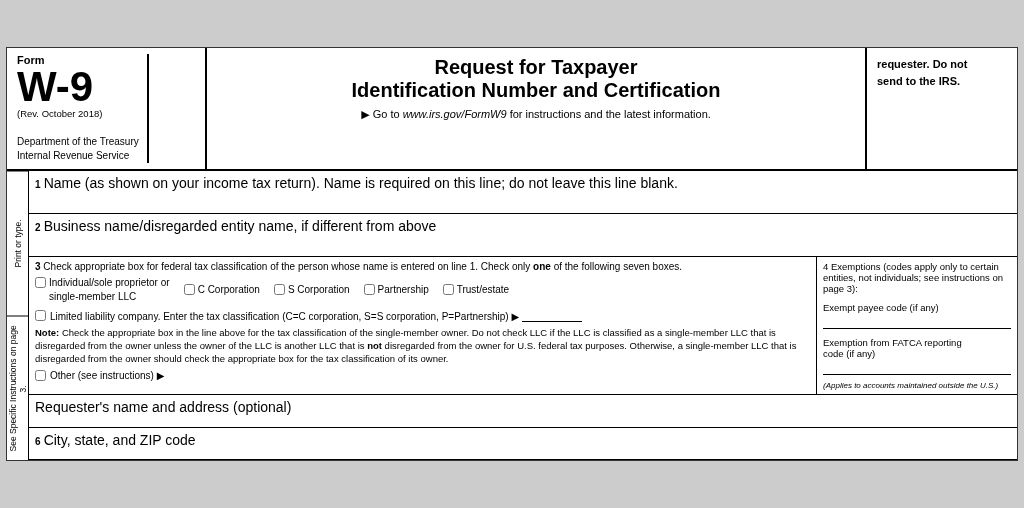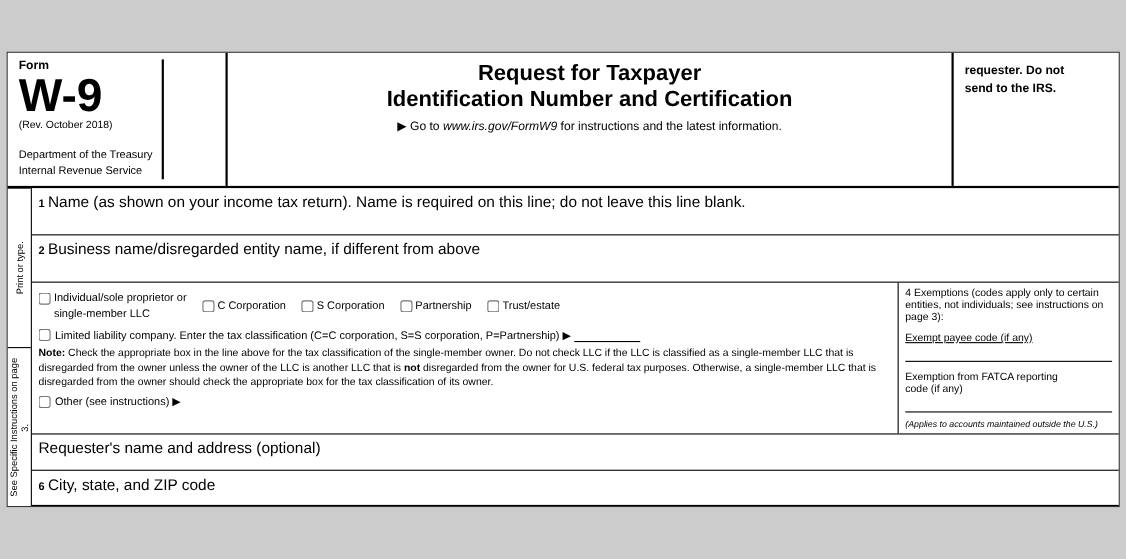--- a/index.html
+++ b/index.html
@@ -32,21 +32,21 @@
     .section3-left { flex: 1; border-right: 1px solid #000; padding: 4px 6px; }
     .section3-right { width: 200px; padding: 4px 6px; font-size: 9.5px; }
     .checkbox-item { display: flex; align-items: center; gap: 3px; margin-right: 14px; font-size: 10px; white-space: nowrap; }
     .checkbox-item input[type=checkbox] { width: 11px; height: 11px; margin: 0; }
     .llc-row { margin-top: 6px; display: flex; align-items: flex-start; gap: 4px; font-size: 10px; }
     .llc-row input[type=checkbox] { width: 11px; height: 11px; margin-top: 1px; flex-shrink: 0; }
     .llc-input-line { display: inline-block; width: 60px; border-bottom: 1px solid #000; height: 13px; vertical-align: bottom; }
     .note-block { font-size: 9.5px; margin-top: 5px; line-height: 1.35; }
     .other-row { margin-top: 5px; display: flex; align-items: center; gap: 4px; font-size: 10px; }
     .other-row input[type=checkbox] { width: 11px; height: 11px; }
-    .section3-right .exempt-label { margin-top: 8px; font-size: 9.5px; text-decoration: underline; }
+    .section3-right .exempt-label { margin-top: 8px; font-size: 9.5px; }
     .exempt-line { border-bottom: 1px solid #000; height: 14px; margin-top: 2px; margin-bottom: 8px; }
     .fatca-label { font-size: 9.5px; margin-top: 4px; }
     .fatca-line { border-bottom: 1px solid #000; height: 14px; margin-top: 2px; }
     .applies-note { font-size: 8px; font-style: italic; margin-top: 6px; }
     .address-section { display: flex; border-bottom: 1px solid #000; }
     .address-left { flex: 2; border-right: 1px solid #000; padding: 4px 6px; min-height: 32px; }
     .address-right { flex: 1.5; padding: 4px 6px; min-height: 32px; }
     .city-row { border-bottom: 1px solid #000; padding: 4px 6px; min-height: 32px; }
     .account-row { padding: 4px 6px; min-height: 28px; }
     .top-checkboxes-row { display: flex; align-items: center; margin-top: 4px; }
@@ -108,20 +108,26 @@
 
       <div class="field-row tall">
         <span class="field-number">2</span>
         <span class="field-label">Business name/disregarded entity name, if different from above</span>
         <div class="field-input-area"></div>
       </div>
 
       <div class="section3-wrapper">
         <div class="section3-left">
 
+          <div style="font-size:10px;">
+            <span class="field-number">3</span>
+            <span>Check appropriate box for federal tax classification of the person whose name is entered on line 1. Check only</span>
+            <strong>one</strong>
+            <span>of the following seven boxes.</span>
+          </div>
 
           <div class="top-checkboxes-row">
 
             <div class="individual-checkbox">
               <input type="checkbox" id="cb_individual" style="">
               <label for="cb_individual" class="individual-text">
                 Individual/sole proprietor or<br>single-member LLC
               </label>
             </div>
 

